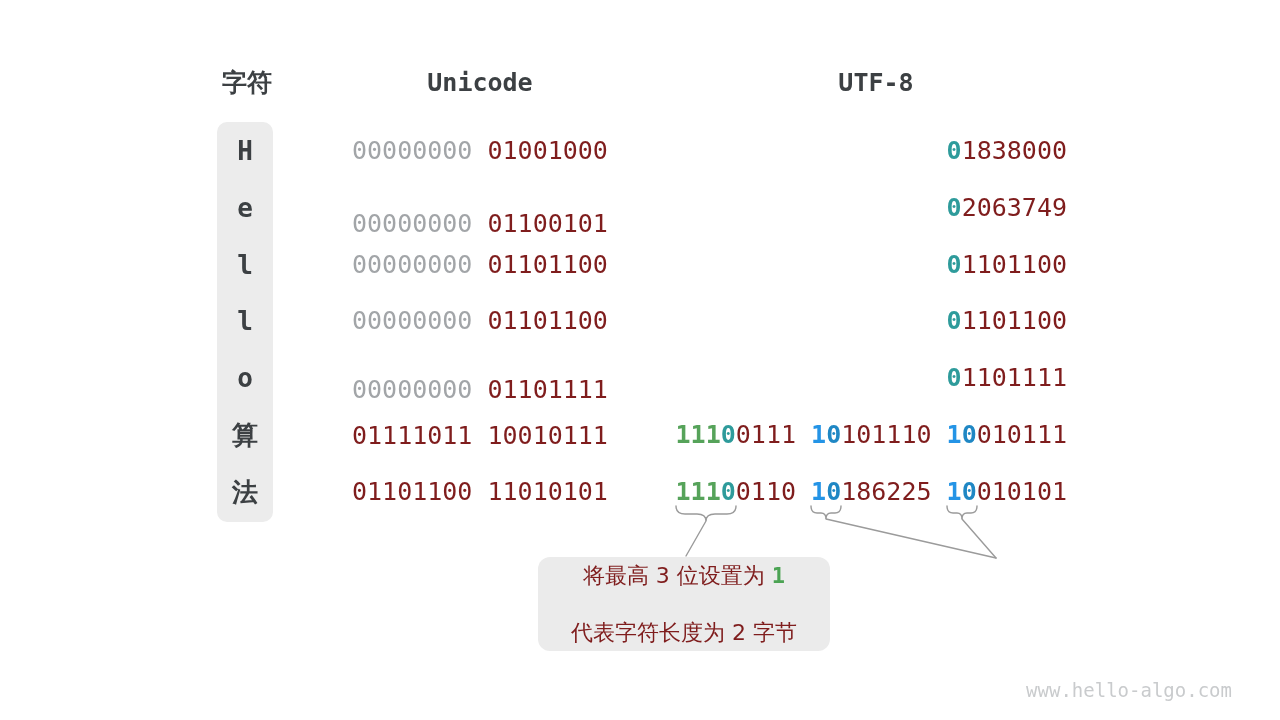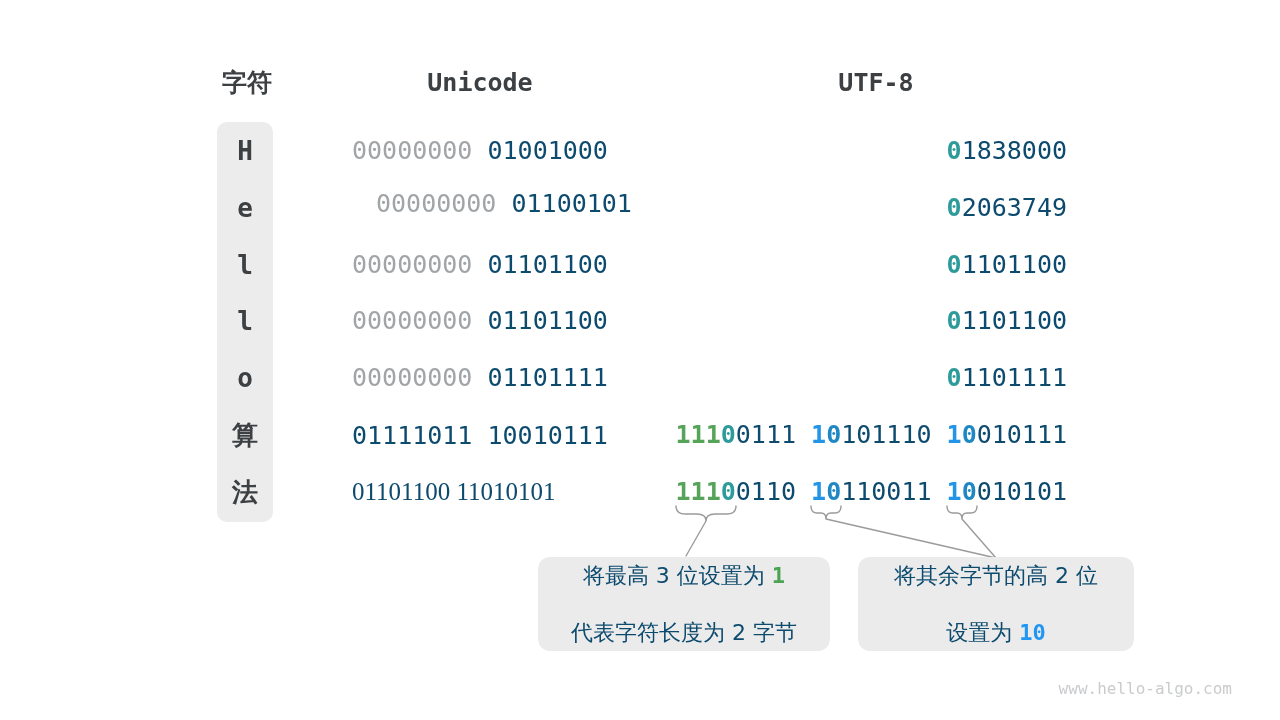--- a/index.html
+++ b/index.html
@@ -11,88 +11,84 @@
   #hdr-unicode{left:380px;top:66px;width:200px;font-family:"DejaVu Sans Mono","Liberation Mono",monospace;}
   #hdr-utf8{left:776px;top:66px;width:200px;font-family:"DejaVu Sans Mono","Liberation Mono",monospace;}
   .char-col-bg{position:absolute;left:217px;top:122px;width:56px;height:400px;
                background:#ECECEC;border-radius:10px;}
   .cell{position:absolute;height:56px;line-height:56px;white-space:pre;
         font-family:"DejaVu Sans Mono","Liberation Mono",monospace;font-size:25px;color:#3C4043;}
   .char-cell{left:217px;width:56px;text-align:center;font-weight:bold;font-size:26px;
              font-family:"DejaVu Sans Mono","DejaVu Sans",sans-serif;}
   .uni-cell{left:352px;}
   .utf8-cell{right:213px;text-align:right;}
-  .c-dark{color:#0c4a6e;}
+  .c-dark{color:#7f1d1d;}
   .c-gray{color:#A2A5A8;}
   .c-green{color:#56A35A;font-weight:bold;}
   .c-teal{color:#2E9B9B;font-weight:bold;}
   .c-blue{color:#2494E6;font-weight:bold;}
   .c-blue2{color:#1F87C4;font-weight:bold;}
   #overlay{position:absolute;left:0;top:0;width:1280px;height:720px;pointer-events:none;}
   .callout{position:absolute;background:#EBEBEB;border-radius:12px;
            display:flex;flex-direction:column;justify-content:center;align-items:center;
            font-size:22px;color:#3C4043;gap:20px;}
   .callout .cl-line{line-height:37px;white-space:pre;text-align:center;}
   .callout .c-green,.callout .c-blue{font-family:"DejaVu Sans Mono","Liberation Mono",monospace;}
   .callout .c-green{color:#4BA353;}
   .callout .c-blue{color:#2196F3;}
   #callout-left{left:538px;top:557px;width:292px;height:94px;}
   #callout-right{left:858px;top:557px;width:276px;height:94px;}
-  .footer{position:absolute;right:48px;top:679px;font-size:16px;color:#C9CBCD;
+  .footer{position:absolute;right:48px;top:679px;font-size:19px;color:#C9CBCD;
           font-family:"DejaVu Sans Mono","Liberation Mono",monospace;}
 </style>
 </head>
 <body>
 
 <div class="canvas">
 
   <div class="hdr" id="hdr-char">字符</div>
   <div class="hdr" id="hdr-unicode">Unicode</div>
   <div class="hdr" id="hdr-utf8">UTF-8</div>
 
   <div class="char-col-bg"></div>
 
   <div id="rows">
       <div class="cell char-cell" style="top: 123px;">H</div>
       <div class="cell uni-cell" style="top: 123px;"><span class="c-gray">00000000</span><span class="c-dark"> </span><span class="c-dark">01001000</span></div>
       <div class="cell utf8-cell" style="top: 123px;"><span class="c-teal">0</span><span class="c-dark">1838000</span></div>
       <div class="cell char-cell" style="top: 180px;">e</div>
-      <div class="cell uni-cell" style="top: 176px; margin-left: 24px;"><span class="c-gray">00000000</span><span class="c-dark"> </span><span class="c-dark">01100101</span></div>
+      <div class="cell uni-cell" style="top: 196px;"><span class="c-gray">00000000</span><span class="c-dark"> </span><span class="c-dark">01100101</span></div>
       <div class="cell utf8-cell" style="top: 180px;"><span class="c-teal">0</span><span class="c-dark">2063749</span></div>
       <div class="cell char-cell" style="top: 237px;">l</div>
       <div class="cell uni-cell" style="top: 237px;"><span class="c-gray">00000000</span><span class="c-dark"> </span><span class="c-dark">01101100</span></div>
       <div class="cell utf8-cell" style="top: 237px;"><span class="c-teal">0</span><span class="c-dark">1101100</span></div>
       <div class="cell char-cell" style="top: 293px;">l</div>
       <div class="cell uni-cell" style="top: 293px;"><span class="c-gray">00000000</span><span class="c-dark"> </span><span class="c-dark">01101100</span></div>
       <div class="cell utf8-cell" style="top: 293px;"><span class="c-teal">0</span><span class="c-dark">1101100</span></div>
       <div class="cell char-cell" style="top: 350px;">o</div>
-      <div class="cell uni-cell" style="top: 350px;"><span class="c-gray">00000000</span><span class="c-dark"> </span><span class="c-dark">01101111</span></div>
+      <div class="cell uni-cell" style="top: 362px;"><span class="c-gray">00000000</span><span class="c-dark"> </span><span class="c-dark">01101111</span></div>
       <div class="cell utf8-cell" style="top: 350px;"><span class="c-teal">0</span><span class="c-dark">1101111</span></div>
       <div class="cell char-cell" style="top: 407px;">算</div>
       <div class="cell uni-cell" style="top: 408px;"><span class="c-dark">01111011</span><span class="c-dark"> </span><span class="c-dark">10010111</span></div>
       <div class="cell utf8-cell" style="top: 407px;"><span class="c-green">111</span><span class="c-teal">0</span><span class="c-dark">0111</span><span class="c-dark"> </span><span class="c-blue">1</span><span class="c-blue2">0</span><span class="c-dark">101110</span><span class="c-dark"> </span><span class="c-blue">1</span><span class="c-blue2">0</span><span class="c-dark">010111</span></div>
       <div class="cell char-cell" style="top: 464px;">法</div>
-      <div class="cell uni-cell" style="top: 464px; font-family: Liberation Serif, serif;"><span class="c-dark">01101100</span><span class="c-dark"> </span><span class="c-dark">11010101</span></div>
-      <div class="cell utf8-cell" style="top: 464px;"><span class="c-green">111</span><span class="c-teal">0</span><span class="c-dark">0110</span><span class="c-dark"> </span><span class="c-blue">1</span><span class="c-blue2">0</span><span class="c-dark">110011</span><span class="c-dark"> </span><span class="c-blue">1</span><span class="c-blue2">0</span><span class="c-dark">010101</span></div>
+      <div class="cell uni-cell" style="top: 464px;"><span class="c-dark">01101100</span><span class="c-dark"> </span><span class="c-dark">11010101</span></div>
+      <div class="cell utf8-cell" style="top: 464px;"><span class="c-green">111</span><span class="c-teal">0</span><span class="c-dark">0110</span><span class="c-dark"> </span><span class="c-blue">1</span><span class="c-blue2">0</span><span class="c-dark">186225</span><span class="c-dark"> </span><span class="c-blue">1</span><span class="c-blue2">0</span><span class="c-dark">010101</span></div>
     </div>
 
   <svg id="overlay" viewBox="0 0 1280 720" fill="none" stroke="#9B9B9B" stroke-width="1.4" stroke-linecap="round">
     <path d="M676,506 Q676,514 685,514 L697,514 Q706,514 706,521 Q706,514 715,514 L727,514 Q736,514 736,506"></path>
     <path d="M811,506 Q811,513 817,513 L821,513 Q826,513 826,519 Q826,513 831,513 L835,513 Q841,513 841,506"></path>
     <path d="M947,506 Q947,513 953,513 L957,513 Q962,513 962,519 Q962,513 967,513 L971,513 Q977,513 977,506"></path>
     <line x1="706" y1="521" x2="686" y2="556"></line>
     <line x1="826" y1="519" x2="996" y2="558"></line>
     <line x1="962" y1="519" x2="996" y2="558"></line>
   </svg>
 
   <div class="callout" id="callout-left">
     <div class="cl-line" id="callout-left-1"><span class="c-dark">将最高 3 位设置为 </span><span class="c-green">1</span></div>
     <div class="cl-line" id="callout-left-2"><span class="c-dark">代表字符长度为 2 字节</span></div>
   </div>
 
-  <div class="callout" id="callout-right">
-    <div class="cl-line" id="callout-right-1"><span class="c-dark">将其余字节的高 2 位</span></div>
-    <div class="cl-line" id="callout-right-2"><span class="c-dark">设置为 </span><span class="c-blue">10</span></div>
-  </div>
 
   <div class="footer">www.hello-algo.com</div>
 
 </div>
 
 </body></html>

